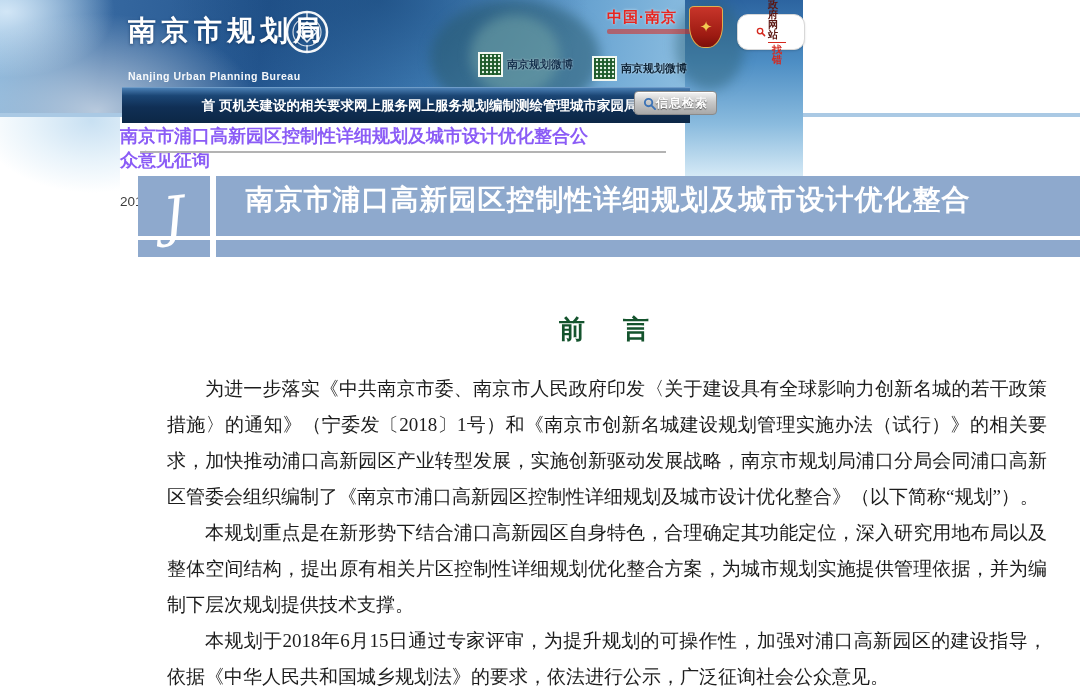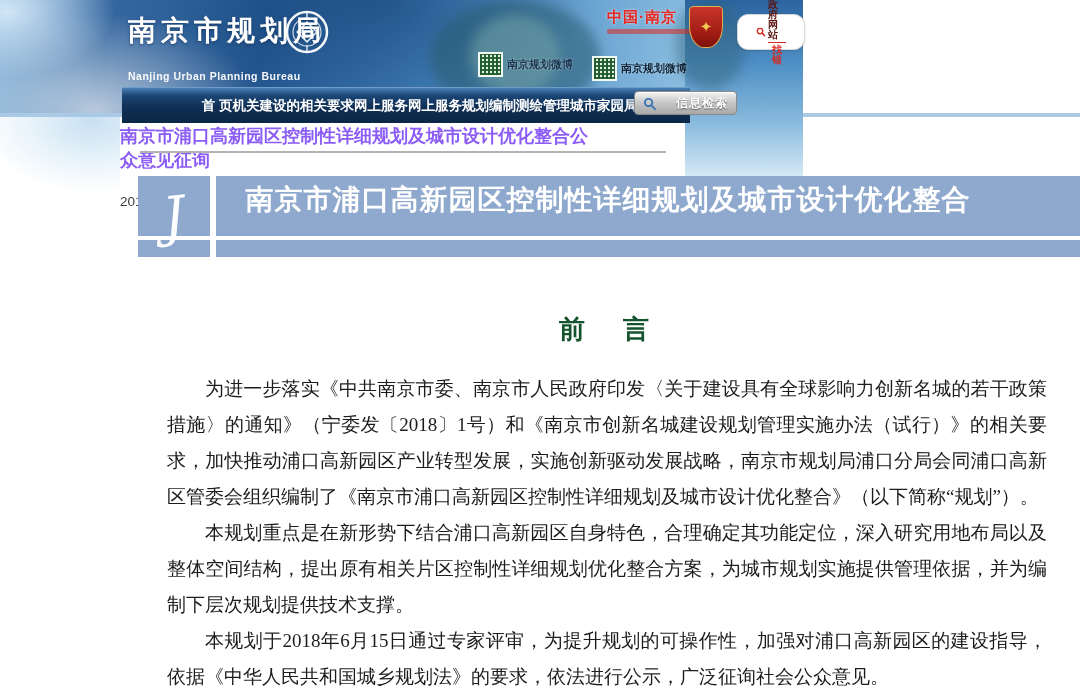--- a/index.html
+++ b/index.html
@@ -51,21 +51,21 @@
 
   
   .navbar{position:absolute;left:122px;top:87px;width:568px;height:36px;z-index:5;
     background:linear-gradient(180deg,#4a7fb4 0%,#1b4675 22%,#102f55 55%,#0c2746 100%);
     border-top:1px solid #6f9cc8;display:flex;align-items:center;justify-content:flex-end;
     padding:0 12px;box-sizing:border-box;}
   .nav-item{color:#fff;font-size:13.5px;font-weight:bold;text-decoration:none;white-space:nowrap;cursor:pointer;}
   .search-btn{height:22px;border-radius:4px;border:1px solid #8a8a8a;cursor:pointer;
     background:linear-gradient(180deg,#f4f4f4 0%,#c9c9c9 45%,#a8a8a8 100%);
     display:flex;align-items:center;padding:0 8px;box-shadow:inset 0 1px 0 #fff;}
-  .search-btn span{font-size:12px;font-weight:bold;color:#fff;text-shadow:0 1px 1px #555;margin-left:20px;letter-spacing:1px;}
+  .search-btn span{font-size:12px;font-weight:bold;color:#fff;text-shadow:0 1px 1px #555;margin-left:0;letter-spacing:1px;}
 
   
   .card{position:absolute;left:120px;top:117px;width:960px;height:576px;background:#fff;z-index:2;}
   .breadcrumb{position:absolute;left:120px;top:124px;width:480px;z-index:4;text-align:left;
     font-size:18px;font-weight:bold;color:#8b5cf6;}
   .sep-line{position:absolute;left:140px;top:151px;width:526px;height:2px;background:#b3b3b3;z-index:4;}
   .meta{position:absolute;left:120px;top:161px;width:560px;z-index:4;text-align:left;font-size:13.5px;color:#3d3d3d;margin-top:32px;}
 
   
   .banner{position:absolute;left:138px;top:176px;width:942px;height:81px;z-index:4;background:#8ea9cd;}

